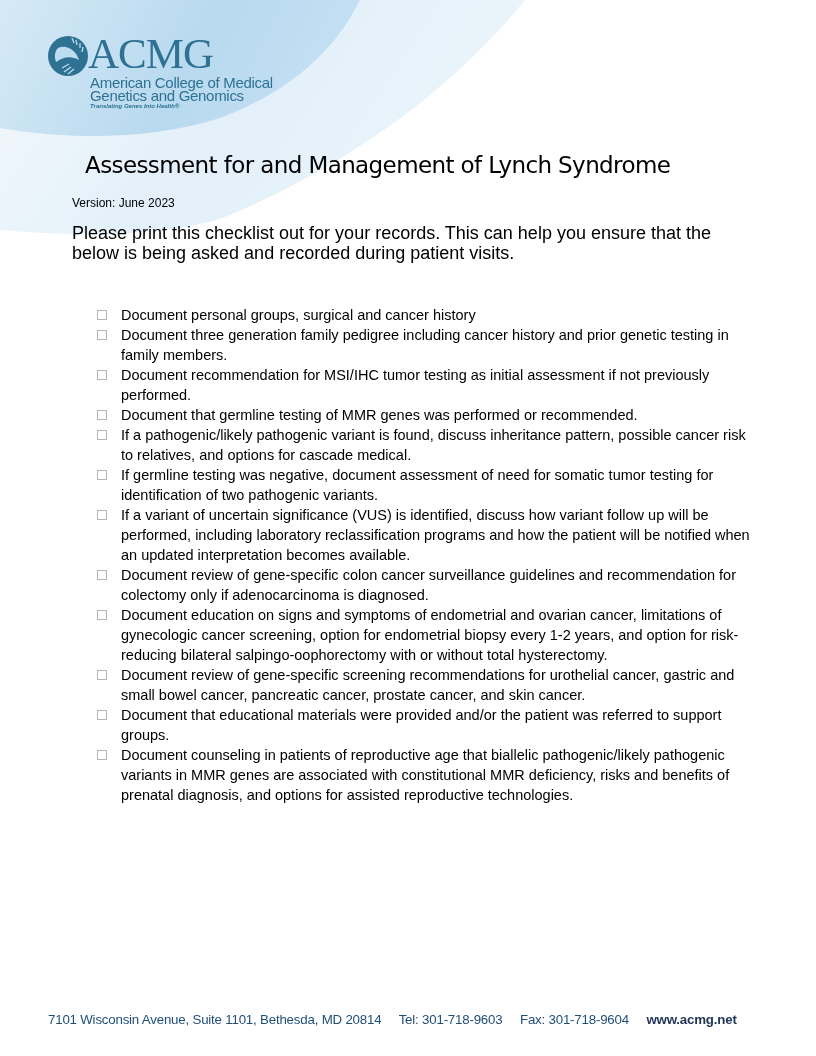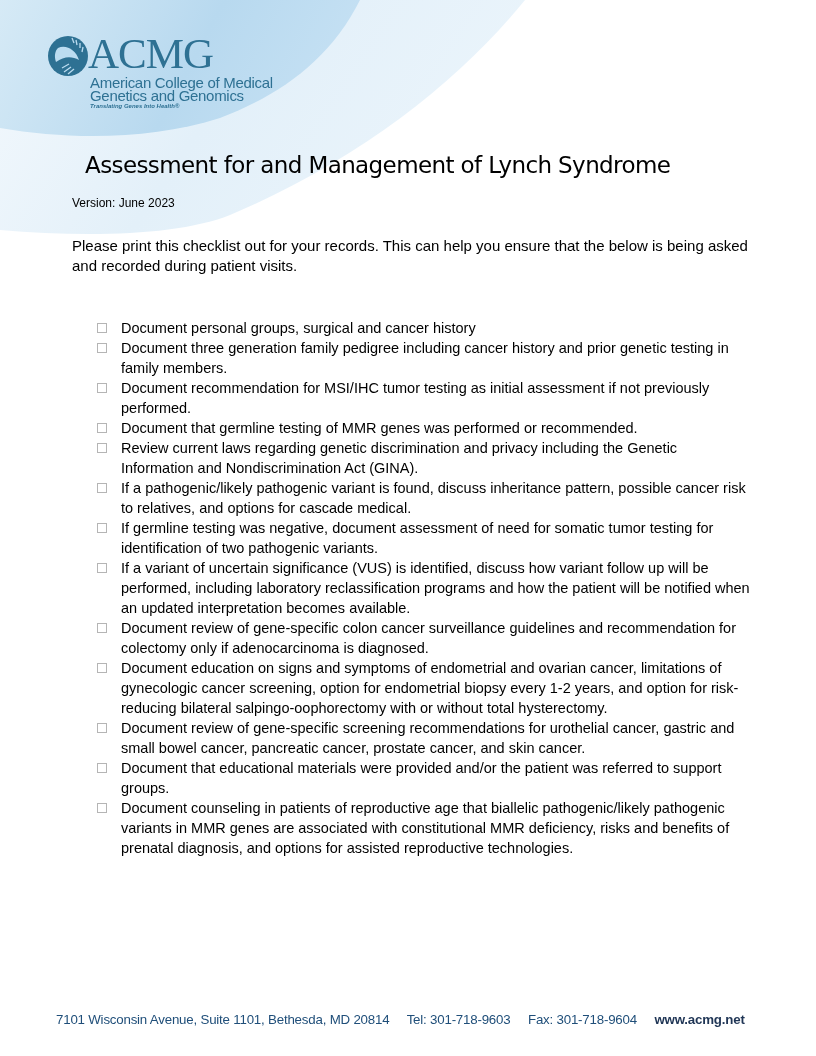--- a/index.html
+++ b/index.html
@@ -24,31 +24,31 @@
   .logo-tag {
     position: absolute; left: 44px; top: 69px; font-size: 6px; font-style: italic; font-weight: bold;
     color: #2e7193; white-space: nowrap;
   }
   .content { position: absolute; left: 72px; top: 137px; width: 680px; z-index: 1; }
   h1 {
     margin: 13px; font-weight: normal; font-size: 23px; line-height: 30px;
     font-family: "DejaVu Sans", sans-serif; letter-spacing: -0.6px;
   }
   .version { font-size: 12px; margin-top: 13px; line-height: 20px; }
-  .intro { font-size: 15px; line-height: 20px; margin-top: 23px; }
+  .intro { font-size: 18px; line-height: 20px; margin-top: 10px; }
   ul.checklist { list-style: none; margin: 42px 0 0 0; padding: 0; }
   ul.checklist li {
     position: relative; padding-left: 49px; font-size: 14.5px; line-height: 20px; margin: 0;
   }
   .cb {
     position: absolute; left: 25px; top: 5px; width: 8px; height: 8px;
     border: 1px solid #b5b5b5; background: #fff; cursor: pointer;
   }
   .footer {
-    position: absolute; left: 56px; top: 1012px; font-size: 13.3px; color: #1f4e79;
+    position: absolute; left: 48px; top: 1012px; font-size: 13.3px; color: #1f4e79;
     white-space: nowrap; letter-spacing: -0.2px; z-index: 1;
   }
   .footer span { margin-right: 14px; }
   .footer .web { font-weight: bold; color: #1f3555; margin-right: 0; }
 </style>
 </head>
 <body>
 
 <svg class="bg-svg" viewBox="0 0 816 1056">
   <defs>
@@ -92,21 +92,20 @@
 <div class="content">
   <h1>Assessment for and Management of Lynch Syndrome</h1>
   <div class="version">Version: June 2023</div>
   <div class="intro">Please print this checklist out for your records. This can help you ensure that the below is being asked and recorded during patient visits.</div>
   <ul class="checklist">
     <li><span class="cb"></span><span>Document personal groups, surgical and cancer history</span></li>
     <li><span class="cb"></span><span>Document three generation family pedigree including cancer history and prior genetic testing in family members.</span></li>
     <li><span class="cb"></span></li>
     <li><span class="cb"></span><span>Document recommendation for MSI/IHC tumor testing as initial assessment if not previously performed.</span></li>
     <li><span class="cb"></span><span>Document that germline testing of MMR genes was performed or recommended.</span></li>
-    <li><span class="cb"></span><span>Review current laws regarding genetic discrimination and privacy including the Genetic Information and Nondiscrimination Act (GINA).</span></li>
     <li><span class="cb"></span><span>If a pathogenic/likely pathogenic variant is found, discuss inheritance pattern, possible cancer risk to relatives, and options for cascade medical.</span></li>
     <li><span class="cb"></span><span>If germline testing was negative, document assessment of need for somatic tumor testing for identification of two pathogenic variants.</span></li>
     <li><span class="cb"></span><span>If a variant of uncertain significance (VUS) is identified, discuss how variant follow up will be performed, including laboratory reclassification programs and how the patient will be notified when an updated interpretation becomes available.</span></li>
     <li><span class="cb"></span><span>Document review of gene-specific colon cancer surveillance guidelines and recommendation for colectomy only if adenocarcinoma is diagnosed.</span></li>
     <li><span class="cb"></span><span>Document education on signs and symptoms of endometrial and ovarian cancer, limitations of gynecologic cancer screening, option for endometrial biopsy every 1-2 years, and option for risk-reducing bilateral salpingo-oophorectomy with or without total hysterectomy.</span></li>
     <li><span class="cb"></span><span>Document review of gene-specific screening recommendations for urothelial cancer, gastric and small bowel cancer, pancreatic cancer, prostate cancer, and skin cancer.</span></li>
     <li><span class="cb"></span><span>Document that educational materials were provided and/or the patient was referred to support groups.</span></li>
     <li><span class="cb"></span><span>Document counseling in patients of reproductive age that biallelic pathogenic/likely pathogenic variants in MMR genes are associated with constitutional MMR deficiency, risks and benefits of prenatal diagnosis, and options for assisted reproductive technologies.</span></li>
   </ul>
 </div>

